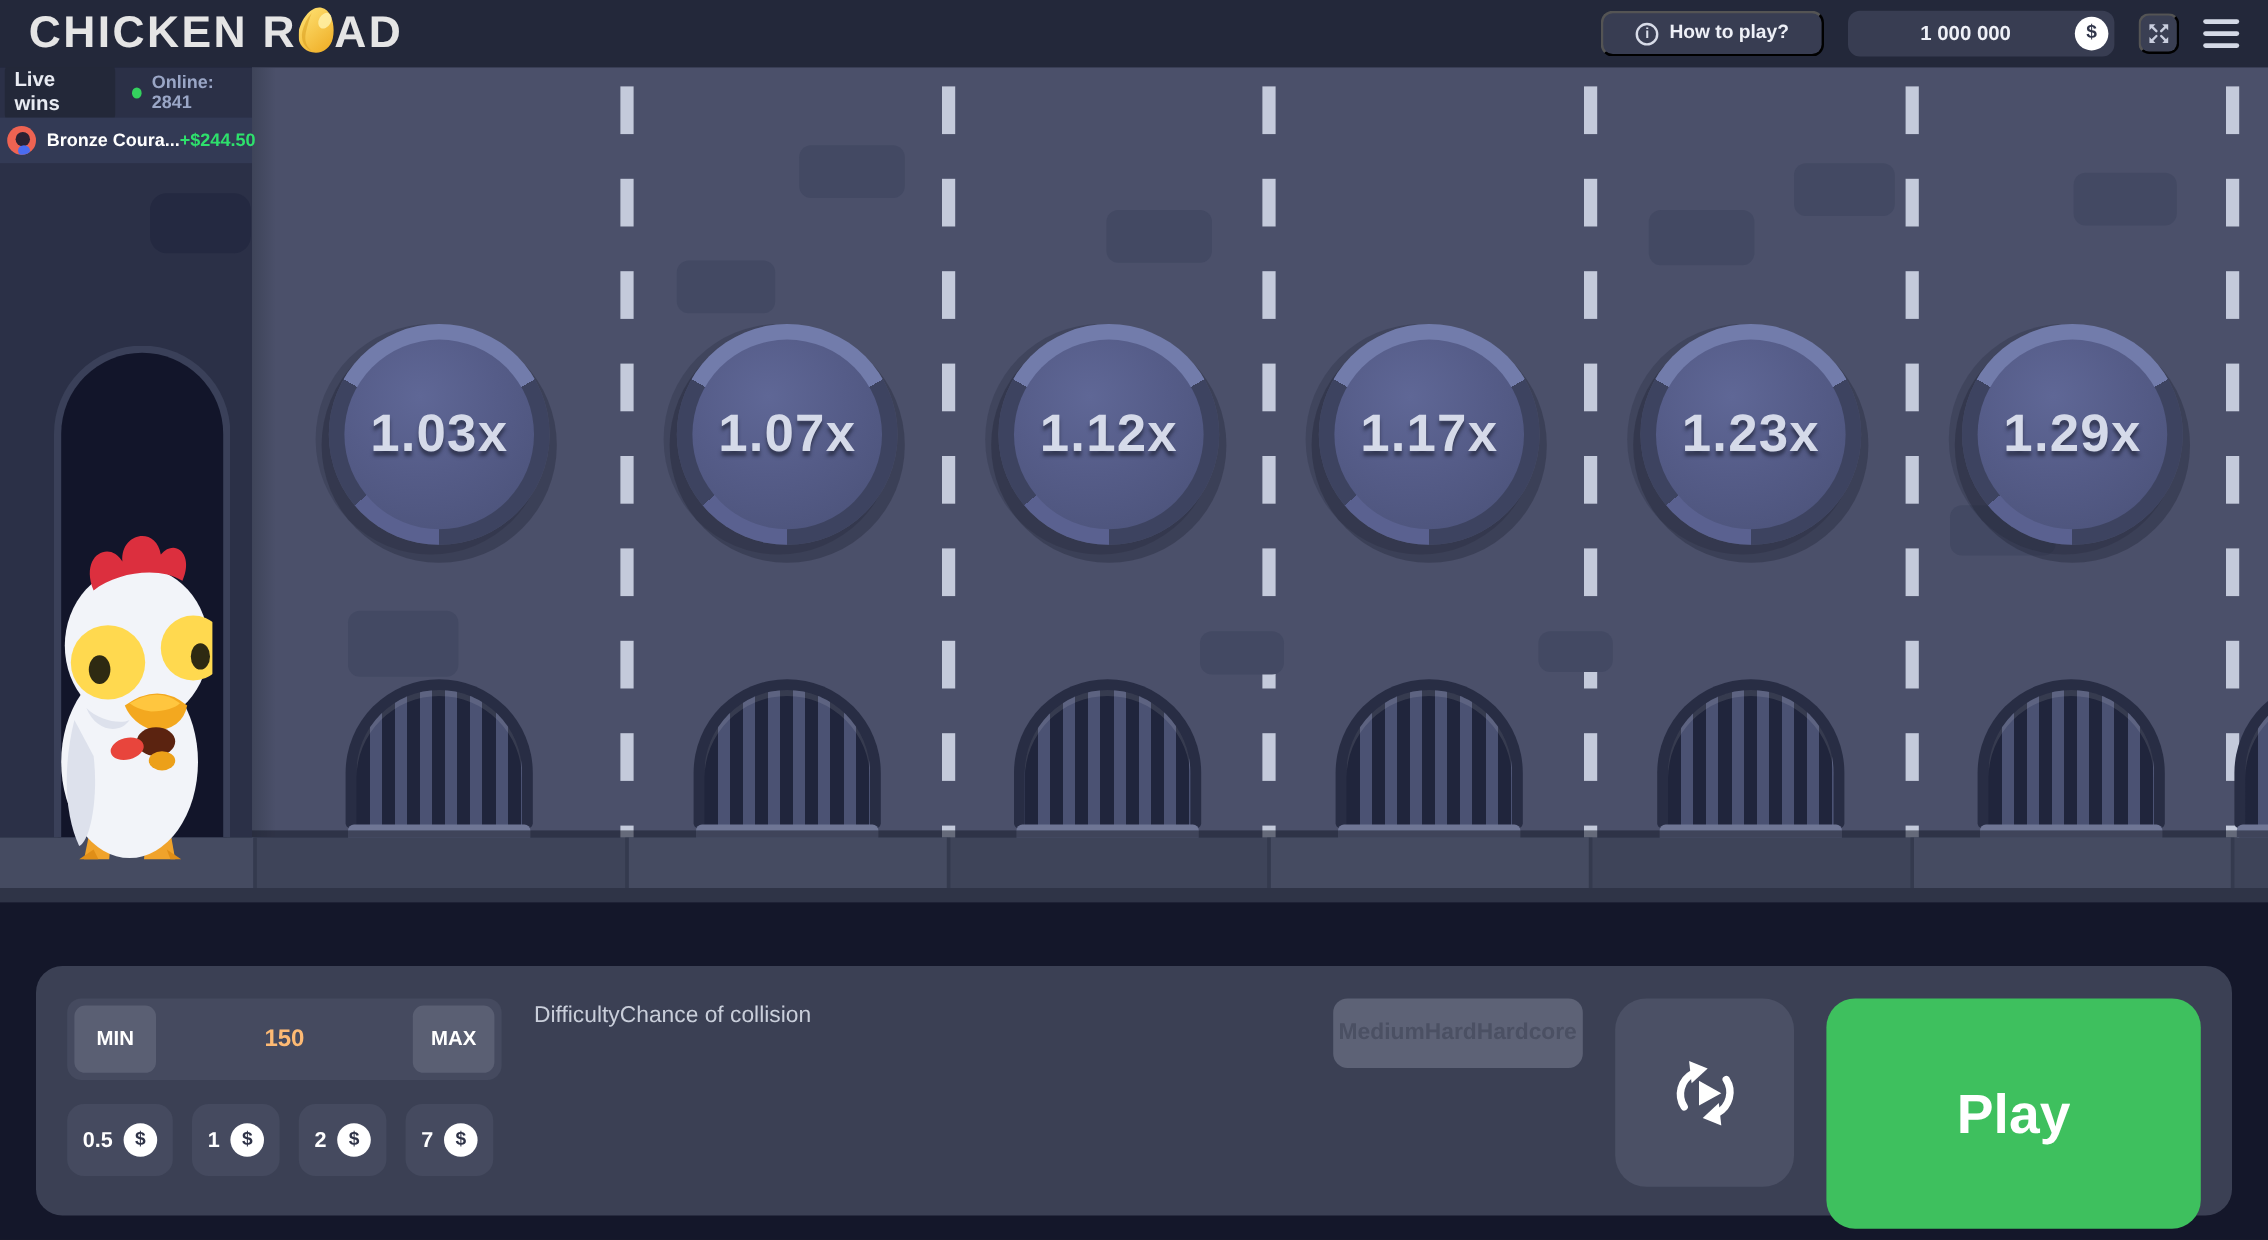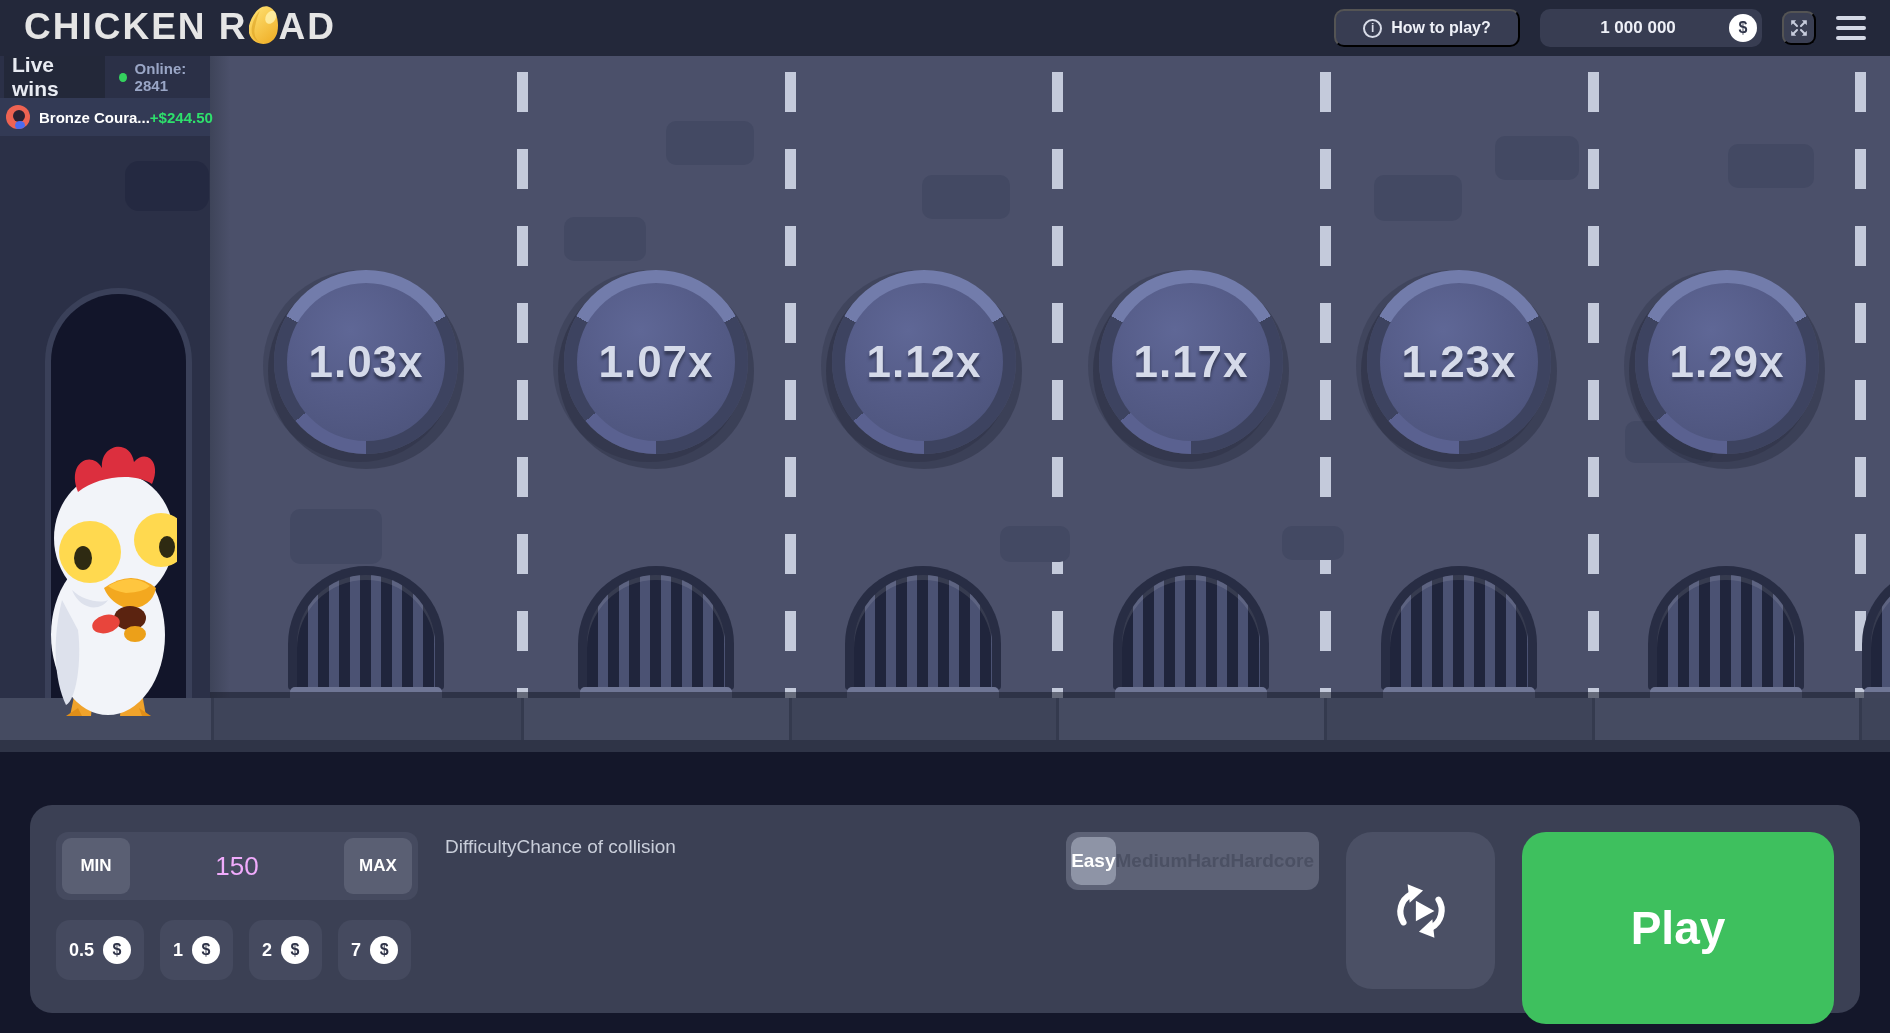--- a/index.html
+++ b/index.html
@@ -51,21 +51,21 @@
   .grate-arch { position:absolute; inset:0; background:#282d44; border-radius:80px 80px 4px 4px; overflow:hidden; }
   .grate-bars { position:absolute; left:9px; right:9px; top:9px; bottom:0; border-radius:72px 72px 0 0; overflow:hidden;
           background:repeating-linear-gradient(90deg,#20253c 0 11px,#4b5273 11px 21px);
           box-shadow:inset 0 5px 0 rgba(255,255,255,.10); }
   .grate-lip { position:absolute; left:2px; right:2px; bottom:-12px; height:15px; background:#6f7695; border-radius:5px; }
 
   
   .sidebar { position:absolute; left:0; top:0; width:210px; height:642px; background:#2b3047; z-index:2; }
   .sb-header { position:absolute; left:0; top:2px; width:100%; height:38px; display:flex; align-items:center; }
   .livewins-tab { margin-left:4px; background:#232839; border-radius:10px; padding:7px 12px 8px 8px;
-                  color:#e8ebf2; font-size:21px; font-weight:700; }
+                  color:#e8ebf2; font-size:17px; font-weight:700; }
   .online { display:flex; align-items:center; gap:8px; margin-left:14px; }
   .dot { width:9px; height:9px; border-radius:50%; background:#34d15e; }
   .online-label { color:#9aa6c6; font-size:15px; font-weight:700; }
   .win-row { position:absolute; left:0; top:42px; width:100%; height:38px; background:#333a55;
              display:flex; align-items:center; padding:0 6px; }
   .avatar { position:relative; width:24px; height:24px; border-radius:50%; background:#ee6352; overflow:hidden; flex:none; }
   .avatar::before { content:""; position:absolute; left:7px; top:5px; width:12px; height:12px; border-radius:50%; background:#2a2233; }
   .avatar::after { content:""; position:absolute; left:9px; bottom:-1px; width:10px; height:9px; border-radius:50%; background:#4a6cf0; }
   .win-name { margin-left:9px; color:#fff; font-size:15px; font-weight:700; white-space:nowrap; }
   .win-amount { margin-left:auto; color:#2ee06c; font-size:15px; font-weight:700; white-space:nowrap; }
@@ -83,21 +83,21 @@
   .chicken { position:absolute; left:42px; top:344px; width:135px; height:318px; z-index:4; }
 
   
   .panel { position:absolute; left:30px; top:805px; width:1830px; height:208px; background:#3b4054; border-radius:22px;
            padding:27px 26px 24px 26px; display:flex; align-items:flex-start; gap:27px; z-index:40; }
   .bet-col { width:362px; flex:none; display:flex; flex-direction:column; gap:20px; }
   .bet-box { height:68px; background:#454a5f; border-radius:12px; display:flex; align-items:center;
              justify-content:space-between; padding:6px; }
   .mm-btn { width:68px; height:56px; background:#5a5f73; border-radius:9px; border:none; color:#fff;
             font-size:17px; font-weight:700; font-family:inherit; }
-  .bet-value { color:#f0abfc; font-size:26px; font-weight:400; }
+  .bet-value { color:#fdba74; font-size:20px; font-weight:700; }
   .quick-row { display:flex; gap:16px; }
   .qb { height:60px; background:#454a5f; border-radius:14px; border:none; display:flex; align-items:center;
         gap:9px; padding:0 13px; font-family:inherit; }
   .qb .qv { color:#fff; font-size:18px; font-weight:700; }
   .qb .coin { color:#2e3247; }
 
   .mid-col { flex:1; height:157px; display:flex; justify-content:space-between; }
   .mid-top { display:flex; justify-content:space-between; align-items:flex-start; margin-top:4px; }
   .panel-label { color:#c9ceda; font-size:19px; font-weight:400; }
   .tabbar { height:58px; background:#5d6276; border-radius:12px; display:flex; padding:5px; }
@@ -340,21 +340,20 @@
         </button>
       </div>
     </div>
 
     <div class="mid-col">
       <div class="mid-top">
         <span class="panel-label">Difficulty</span>
         <span class="panel-label">Chance of collision</span>
       </div>
       <div class="tabbar">
-        <button class="tab active">Easy</button>
         <button class="tab">Medium</button>
         <button class="tab">Hard</button>
         <button class="tab">Hardcore</button>
       </div>
     </div>
 
     <button class="refresh-btn">
       <svg width="66" height="66" viewBox="0 0 64 64">
         <g stroke="#fff" stroke-width="6" fill="none" stroke-linecap="round">
           <path d="M15 43 A19 19 0 0 1 22 16"></path>

